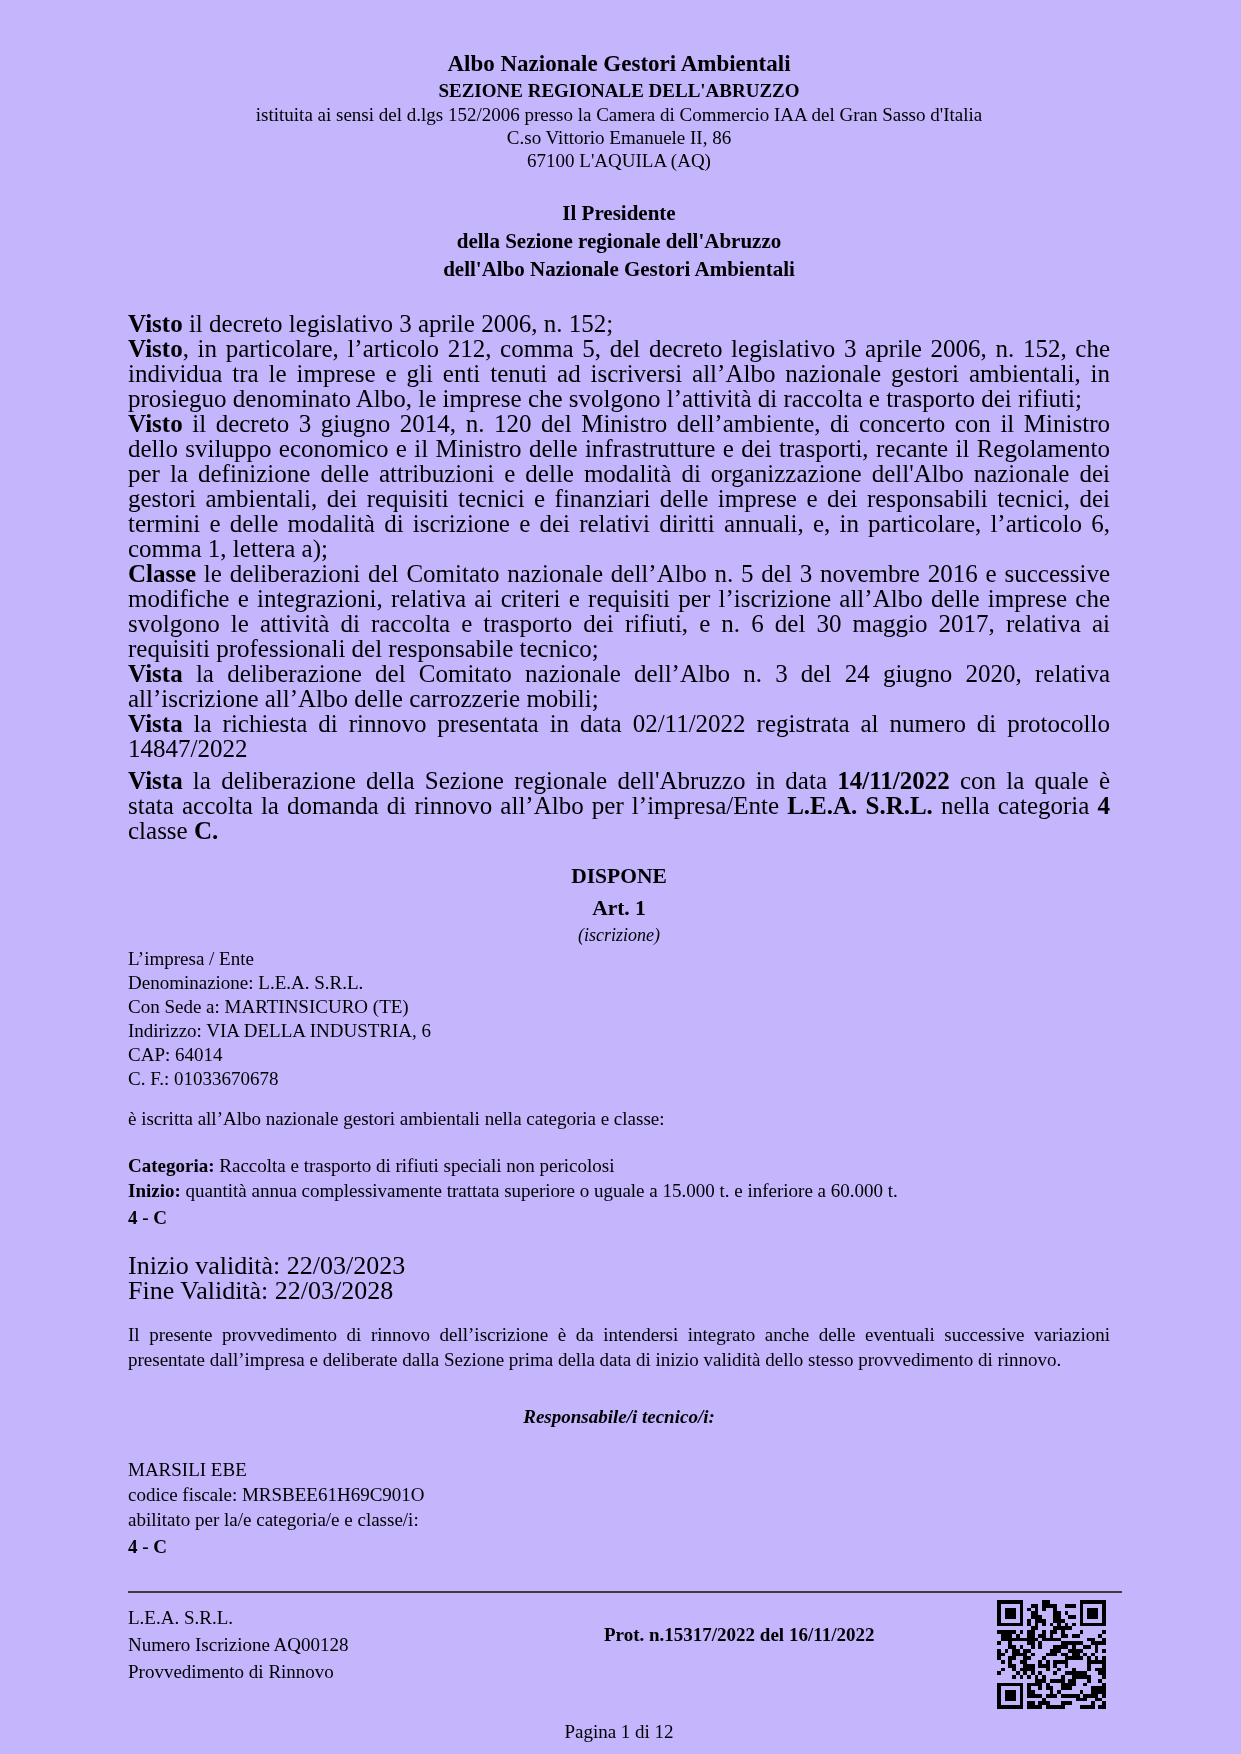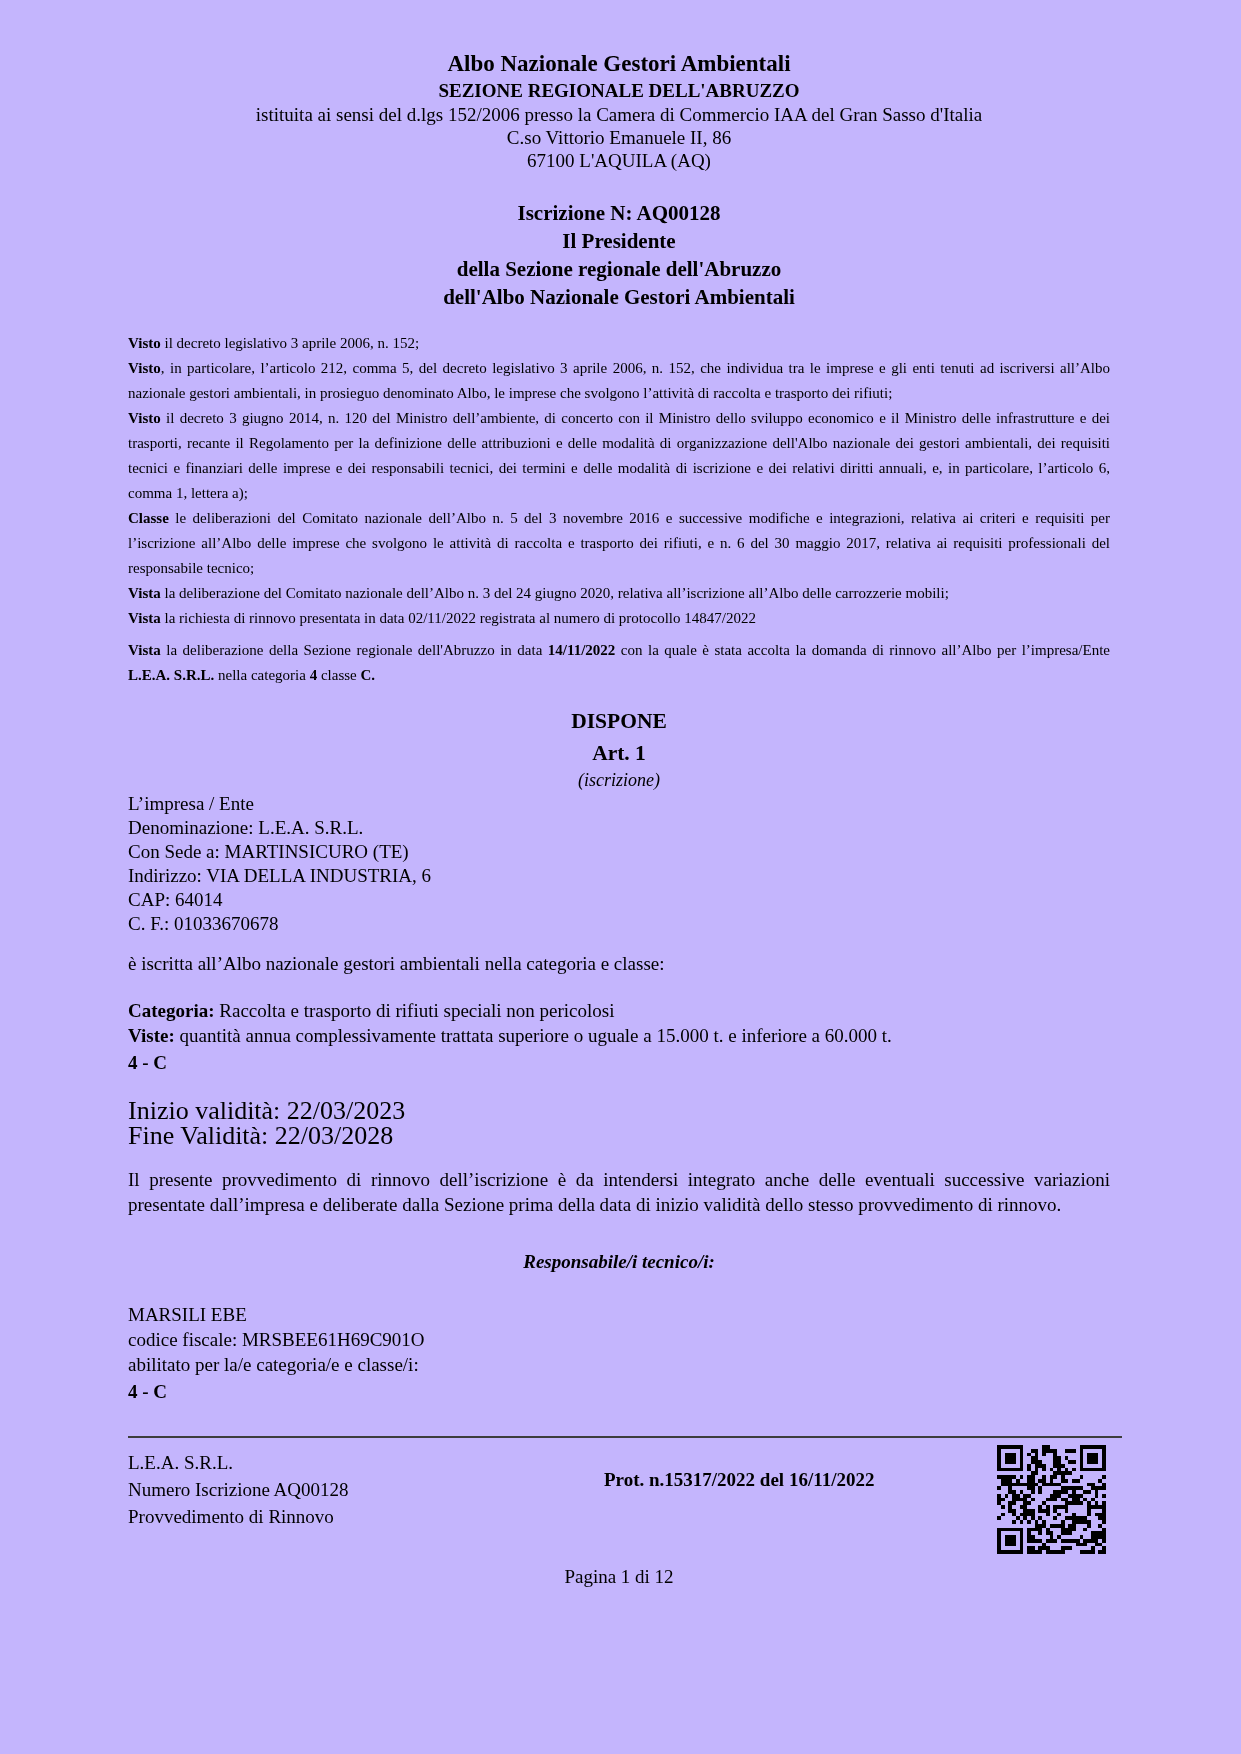--- a/index.html
+++ b/index.html
@@ -7,21 +7,21 @@
     width:1241px;height:1754px;background:#c4b5fd;position:relative;
     font-family:"Liberation Serif","DejaVu Serif",serif;color:#000;
     margin:0 auto;overflow:hidden;
   }
   .content{position:absolute;left:128px;top:0;width:982px;}
   .doc-header{text-align:center;padding-top:50px;}
   .org{font-size:23px;font-weight:bold;line-height:28px;}
   .sect{font-size:19px;font-weight:bold;line-height:25px;}
   .addr{font-size:19px;line-height:23px;}
   .reg-heading{text-align:center;margin-top:27px;font-weight:bold;font-size:21px;line-height:28px;}
-  .premises{margin-top:20px;font-size:15px;line-height:25px;}
+  .premises{margin-top:28px;font-size:25px;line-height:25px;}
   .premises p{margin:0;text-align:justify;}
   .premises p.final{margin-top:7px;}
   .b{font-weight:bold;}
   .dispone{text-align:center;margin-top:17px;}
   .dispone .big{font-size:21.5px;font-weight:bold;line-height:32px;}
   .dispone .subtitle{font-style:italic;font-size:18px;line-height:23px;}
   .company{font-size:19px;line-height:24px;}
   .company div{min-height:24px;}
   .registered-line{margin-top:16px;font-size:19px;line-height:24px;}
   .cat-block{margin-top:22px;font-size:19px;line-height:25px;}
@@ -44,21 +44,20 @@
 
     <div class="doc-header">
       <div class="org">Albo Nazionale Gestori Ambientali</div>
       <div class="sect">SEZIONE REGIONALE DELL'ABRUZZO</div>
       <div class="addr">istituita ai sensi del d.lgs 152/2006 presso la Camera di Commercio IAA del Gran Sasso d'Italia</div>
       <div class="addr">C.so Vittorio Emanuele II, 86</div>
       <div class="addr">67100 L'AQUILA (AQ)</div>
     </div>
 
     <div class="reg-heading">
-      <div>Iscrizione N: AQ00128</div>
       <div>Il Presidente</div>
       <div>della Sezione regionale dell'Abruzzo</div>
       <div>dell'Albo Nazionale Gestori Ambientali</div>
     </div>
 
     <div class="premises">
       <p><span class="b">Visto</span><span> il decreto legislativo 3 aprile 2006, n. 152;</span></p>
       <p><span class="b">Visto</span><span>, in particolare, l’articolo 212, comma 5, del decreto legislativo 3 aprile 2006, n. 152, che individua tra le imprese e gli enti tenuti ad iscriversi all’Albo nazionale gestori ambientali, in prosieguo denominato Albo, le imprese che svolgono l’attività di raccolta e trasporto dei rifiuti;</span></p>
       <p><span class="b">Visto</span><span> il decreto 3 giugno 2014, n. 120 del Ministro dell’ambiente, di concerto con il Ministro dello sviluppo economico e il Ministro delle infrastrutture e dei trasporti, recante il Regolamento per la definizione delle attribuzioni e delle modalità di organizzazione dell'Albo nazionale dei gestori ambientali, dei requisiti tecnici e finanziari delle imprese e dei responsabili tecnici, dei termini e delle modalità di iscrizione e dei relativi diritti annuali, e, in particolare, l’articolo 6, comma 1, lettera a);</span></p>
       <p><span class="b">Classe</span><span> le deliberazioni del Comitato nazionale dell’Albo n. 5 del 3 novembre 2016 e successive modifiche e integrazioni, relativa ai criteri e requisiti per l’iscrizione all’Albo delle imprese che svolgono le attività di raccolta e trasporto dei rifiuti, e n. 6 del 30 maggio 2017, relativa ai requisiti professionali del responsabile tecnico;</span></p>
@@ -79,21 +78,21 @@
       <div>Con Sede a: MARTINSICURO (TE)</div>
       <div>Indirizzo: VIA DELLA INDUSTRIA, 6</div>
       <div>CAP: 64014</div>
       <div>C. F.: 01033670678</div>
     </div>
 
     <div class="registered-line">è iscritta all’Albo nazionale gestori ambientali nella categoria e classe:</div>
 
     <div class="cat-block">
       <div><span class="b">Categoria:</span><span> Raccolta e trasporto di rifiuti speciali non pericolosi</span></div>
-      <div><span class="b">Viste:</span><span> quantità annua complessivamente trattata superiore o uguale a 15.000 t. e inferiore a 60.000 t.</span></div>
+      <div><span class="b">Inizio:</span><span> quantità annua complessivamente trattata superiore o uguale a 15.000 t. e inferiore a 60.000 t.</span></div>
     </div>
     <div class="class-code">4 - C</div>
 
     <div class="validity">
       <div>Inizio validità: 22/03/2023</div>
       <div>Fine Validità: 22/03/2028</div>
     </div>
 
     <p class="renewal">Il presente provvedimento di rinnovo dell’iscrizione è da intendersi integrato anche delle eventuali successive variazioni presentate dall’impresa e deliberate dalla Sezione prima della data di inizio validità dello stesso provvedimento di rinnovo.</p>
 

